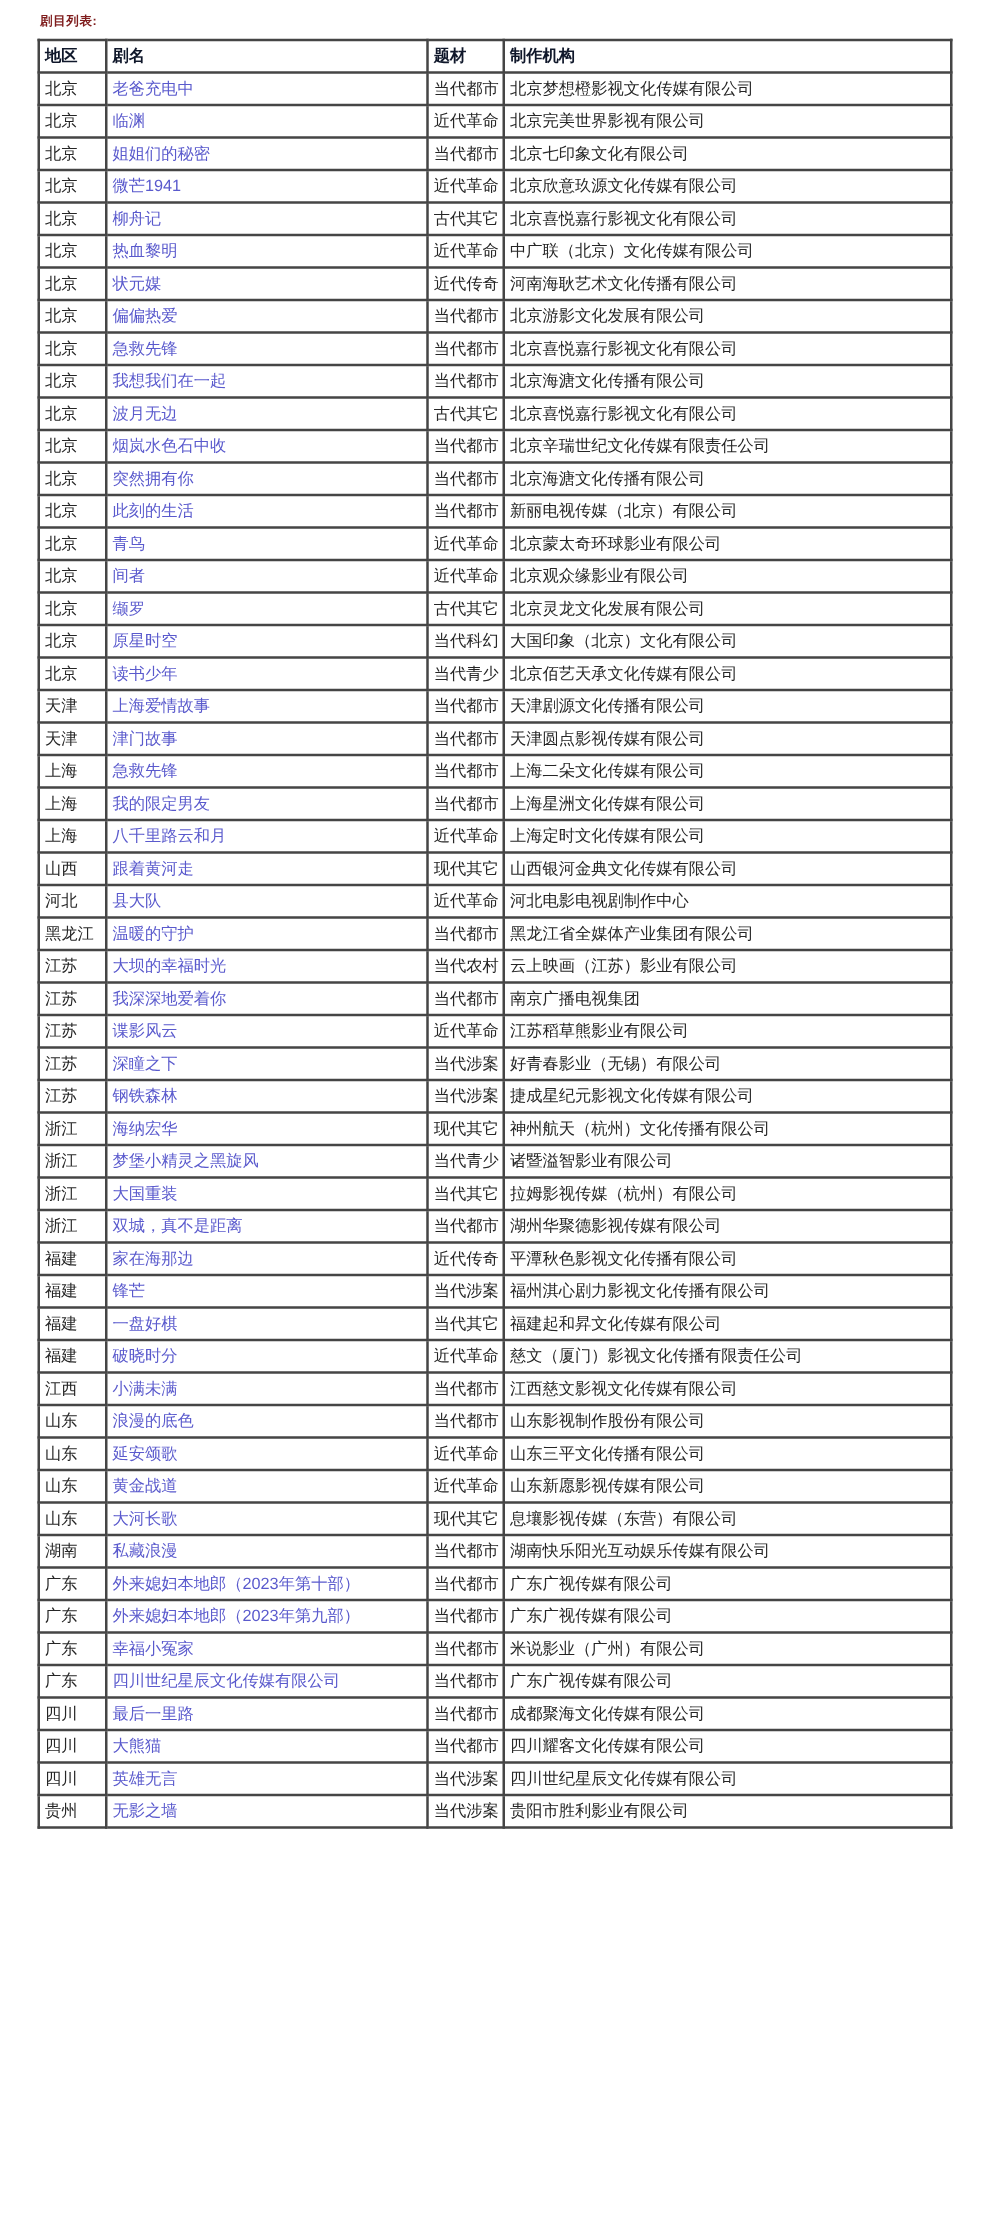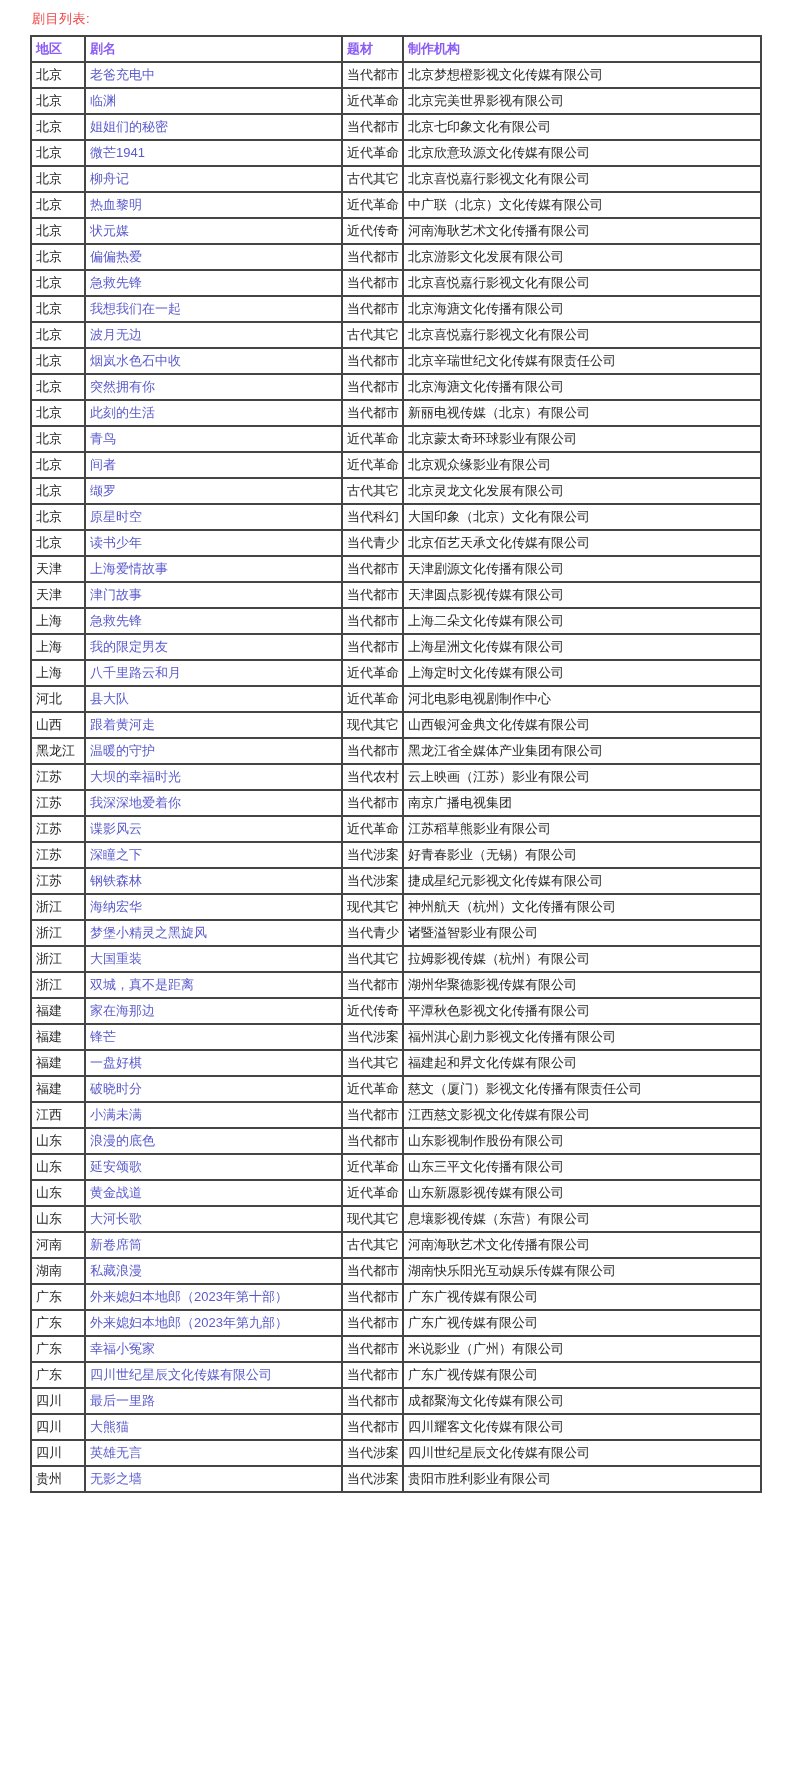--- a/index.html
+++ b/index.html
@@ -10,23 +10,23 @@
   }
   *{box-sizing:border-box;}
   html,body{margin:0;padding:0;background:var(--bg);}
   body{
     font-family:"Liberation Sans","DejaVu Sans",sans-serif;
     color:var(--text);
     width:792px;
   }
   .page{padding:6px 30px 20px 30px;}
   .page-title{
-    font-size:13px;
-    font-weight:normal;
-    color:#ef4444;
+    font-size:10px;
+    font-weight:bold;
+    color:#7f1d1d;
     margin:4px 0 7px 2px;
     letter-spacing:.5px;
   }
   table.drama-table{
     border-collapse:collapse;
     table-layout:fixed;
     width:730px;
     background:#fff;
   }
   .drama-table th,
@@ -36,21 +36,21 @@
     padding:1px 4px;
     font-size:13px;
     line-height:1.15;
     text-align:left;
     vertical-align:middle;
     white-space:nowrap;
     overflow:hidden;
   }
   .drama-table th{
     font-weight:bold;
-    color:#8b5cf6;
+    color:#0f172a;
   }
   .col-region{width:54px;}
   .col-title{width:257px;}
   .col-genre{width:61px;}
   .col-producer{width:358px;}
   a.title-link{
     color:var(--link);
     text-decoration:none;
     cursor:pointer;
   }
@@ -215,32 +215,32 @@
           <td>当代都市</td>
           <td>上海星洲文化传媒有限公司</td>
         </tr>
         <tr>
           <td>上海</td>
           <td><a class="title-link">八千里路云和月</a></td>
           <td>近代革命</td>
           <td>上海定时文化传媒有限公司</td>
         </tr>
         <tr>
-          <td>河北</td>
-          <td><a class="title-link">县大队</a></td>
-          <td>近代革命</td>
-          <td>河北电影电视剧制作中心</td>
-        </tr>
-        <tr>
           <td>山西</td>
           <td><a class="title-link">跟着黄河走</a></td>
           <td>现代其它</td>
           <td>山西银河金典文化传媒有限公司</td>
         </tr>
         <tr>
+          <td>河北</td>
+          <td><a class="title-link">县大队</a></td>
+          <td>近代革命</td>
+          <td>河北电影电视剧制作中心</td>
+        </tr>
+        <tr>
           <td>黑龙江</td>
           <td><a class="title-link">温暖的守护</a></td>
           <td>当代都市</td>
           <td>黑龙江省全媒体产业集团有限公司</td>
         </tr>
         <tr>
           <td>江苏</td>
           <td><a class="title-link">大坝的幸福时光</a></td>
           <td>当代农村</td>
           <td>云上映画（江苏）影业有限公司</td>
@@ -339,26 +339,20 @@
           <td>山东</td>
           <td><a class="title-link">黄金战道</a></td>
           <td>近代革命</td>
           <td>山东新愿影视传媒有限公司</td>
         </tr>
         <tr>
           <td>山东</td>
           <td><a class="title-link">大河长歌</a></td>
           <td>现代其它</td>
           <td>息壤影视传媒（东营）有限公司</td>
-        </tr>
-        <tr>
-          <td>河南</td>
-          <td><a class="title-link">新卷席筒</a></td>
-          <td>古代其它</td>
-          <td>河南海耿艺术文化传播有限公司</td>
         </tr>
         <tr>
           <td>湖南</td>
           <td><a class="title-link">私藏浪漫</a></td>
           <td>当代都市</td>
           <td>湖南快乐阳光互动娱乐传媒有限公司</td>
         </tr>
         <tr>
           <td>广东</td>
           <td><a class="title-link">外来媳妇本地郎（2023年第十部）</a></td>

